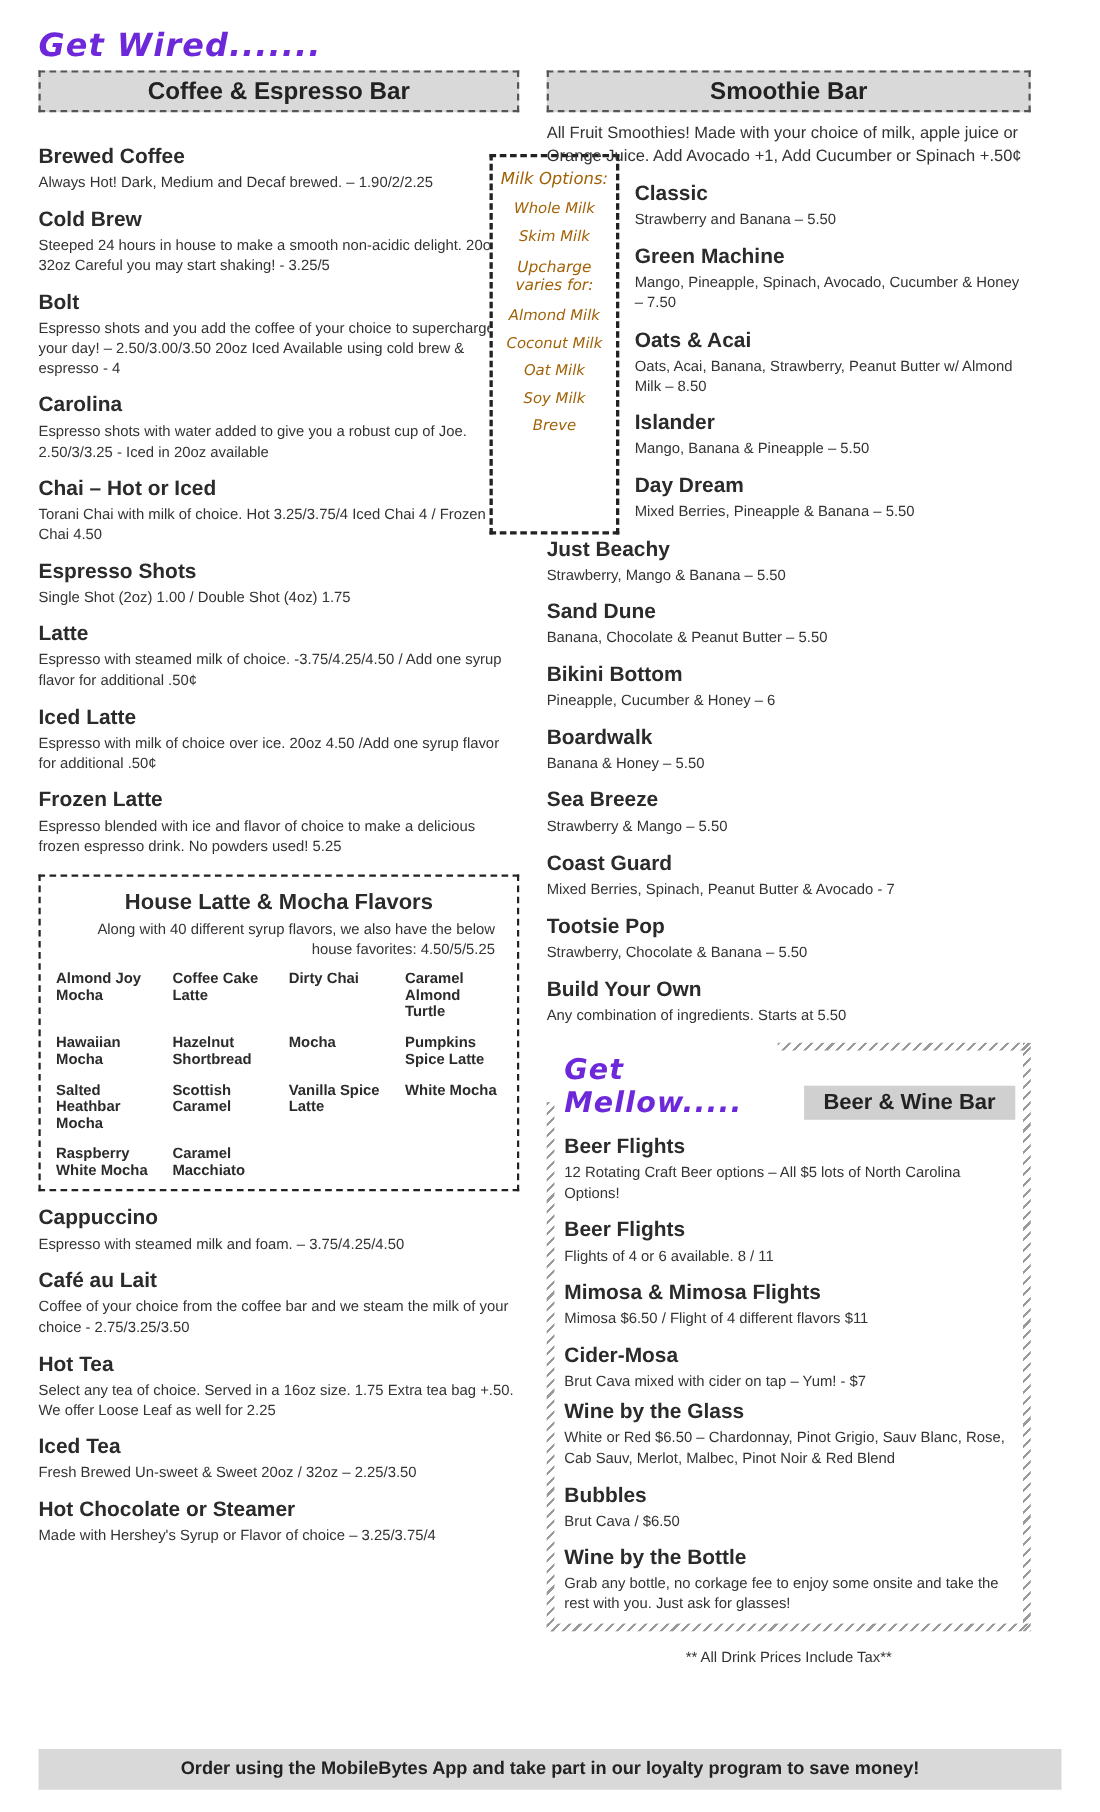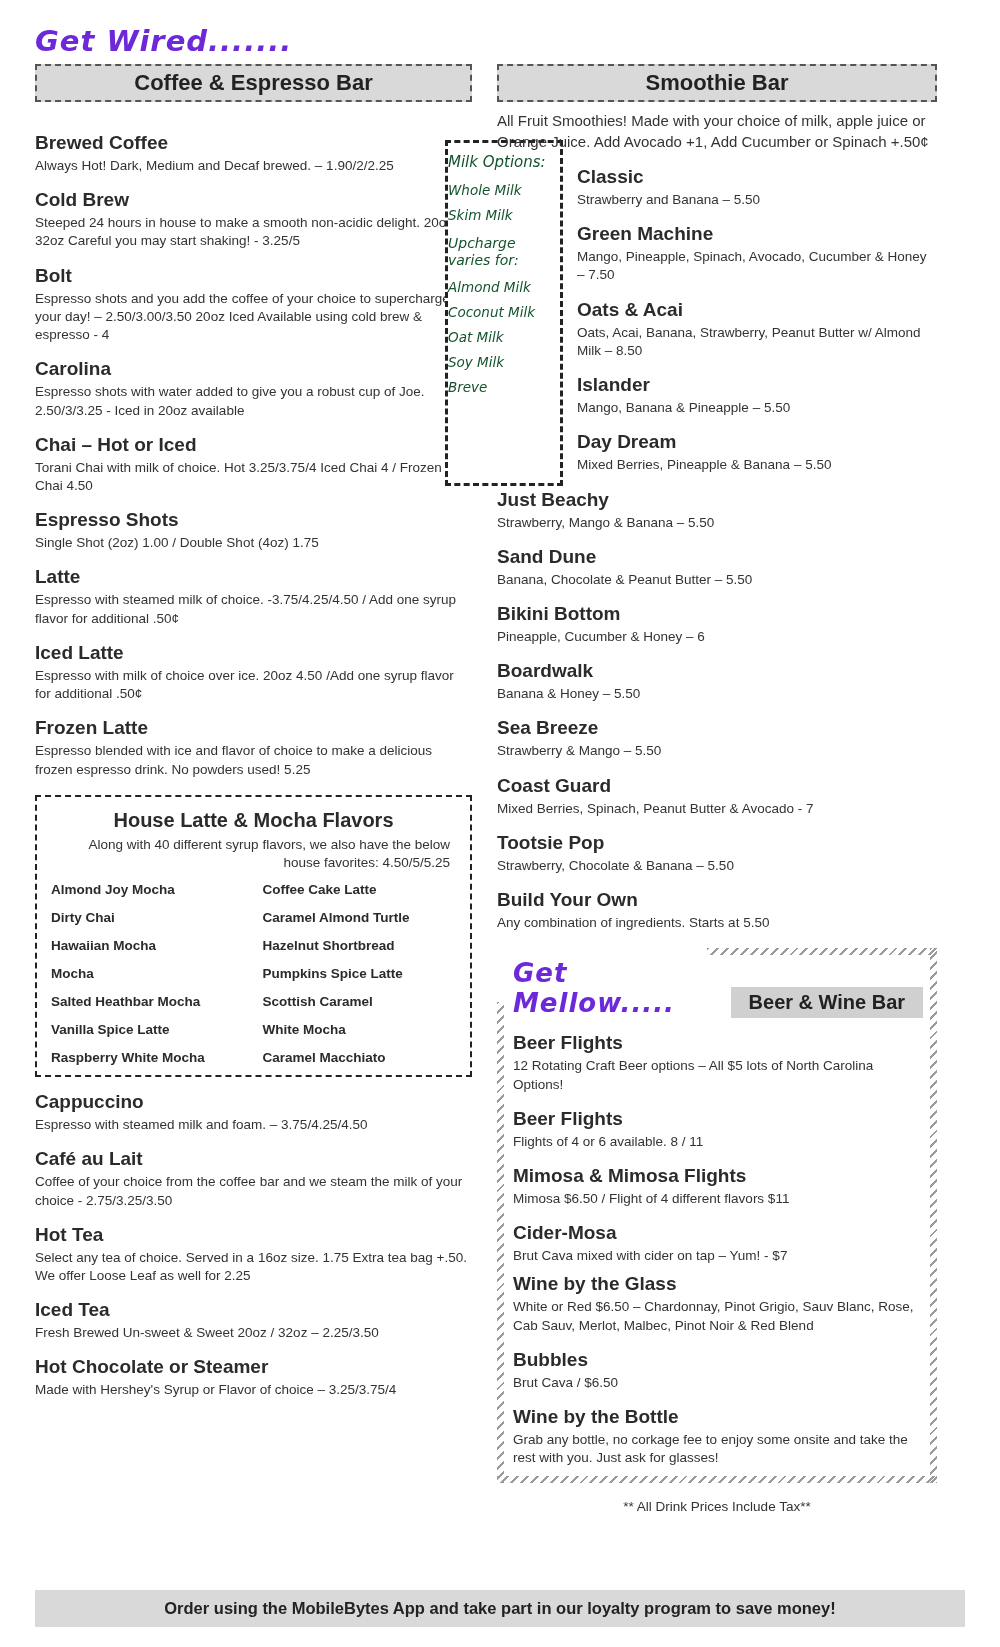--- a/index.html
+++ b/index.html
@@ -19,32 +19,32 @@
   .bar-header{background:#d9d9d9;border:2px dashed #555;text-align:center;
               font-weight:bold;font-size:22px;color:#222;padding:4px 0;margin-top:6px;}
 
   
   .mi{margin-top:14px;}
   .mi h3{margin:0 0 3px 0;font-size:19px;font-weight:bold;color:#2b2b2b;}
   .mi p{margin:0;font-size:13.5px;line-height:1.35;color:#333;}
 
   
   .milk-box{position:absolute;left:445px;top:140px;width:118px;height:346px;
-            border:3px dashed #222;background:#fff;text-align:left;
-            font-family:"DejaVu Sans",sans-serif;font-style:italic;color:#14532d;
+            border:3px dashed #222;background:#fff;text-align:center;
+            font-family:"DejaVu Sans",sans-serif;font-style:italic;color:#a16207;
             font-size:13.5px;box-sizing:border-box;padding-top:10px;}
   .milk-box .mo-head{font-size:15px;line-height:1.25;margin-bottom:10px;}
   .milk-box .mo-item{margin:9px 0;}
   .milk-box .mo-sub{font-size:14px;line-height:1.25;margin:12px 0 6px;}
 
   
   .flavors{border:2px dashed #222;margin-top:16px;padding:8px 14px 10px;box-sizing:border-box;}
   .flavors .f-title{text-align:center;font-size:20px;font-weight:bold;color:#2b2b2b;margin:4px;}
   .flavors .f-sub{text-align:right;font-size:13.5px;line-height:1.35;margin:4px 6px 10px;}
-  .flavors .f-grid{display:grid;grid-template-columns:1fr 1fr;column-gap:18px;row-gap:13px;}
+  .flavors .f-grid{display:grid;grid-template-columns:1fr 1fr 1fr 1fr;column-gap:18px;row-gap:13px;}
   .flavors .f-cell{font-size:13.5px;font-weight:bold;color:#2b2b2b;}
 
   
   .intro{font-size:15px;line-height:1.4;color:#333;margin-top:8px;}
   .indent{margin-left:80px;}
 
   
   .beer-box{position:relative;margin-top:16px;padding:2px 14px 16px 16px;box-sizing:border-box;}
   .zz{background:repeating-linear-gradient(135deg,#9a9a9a 0 2px,transparent 2px 7px);}
   .zz-top{position:absolute;top:0;left:210px;right:0;height:7px;}

